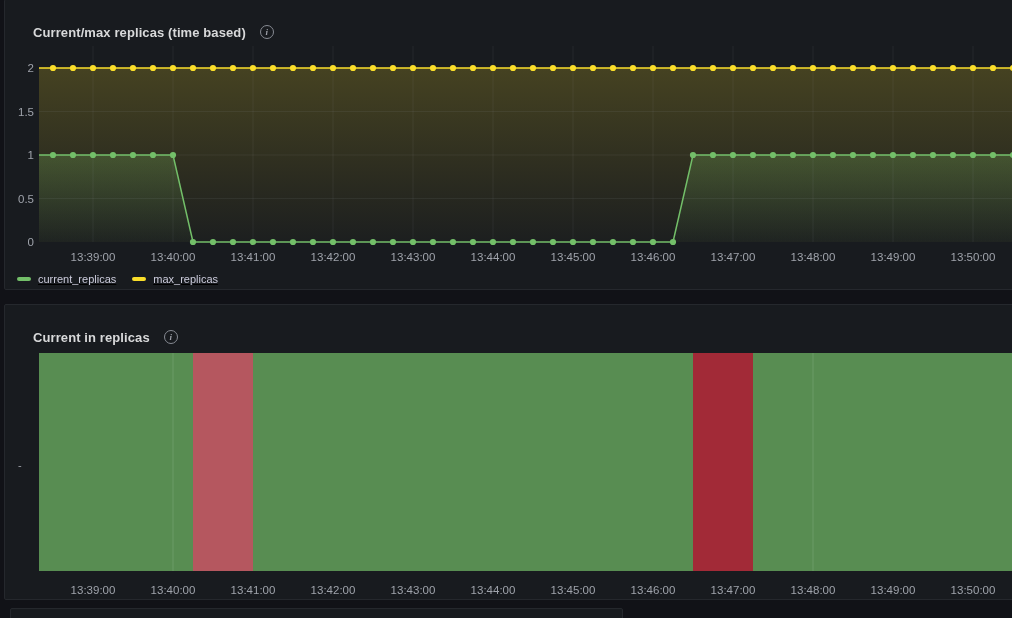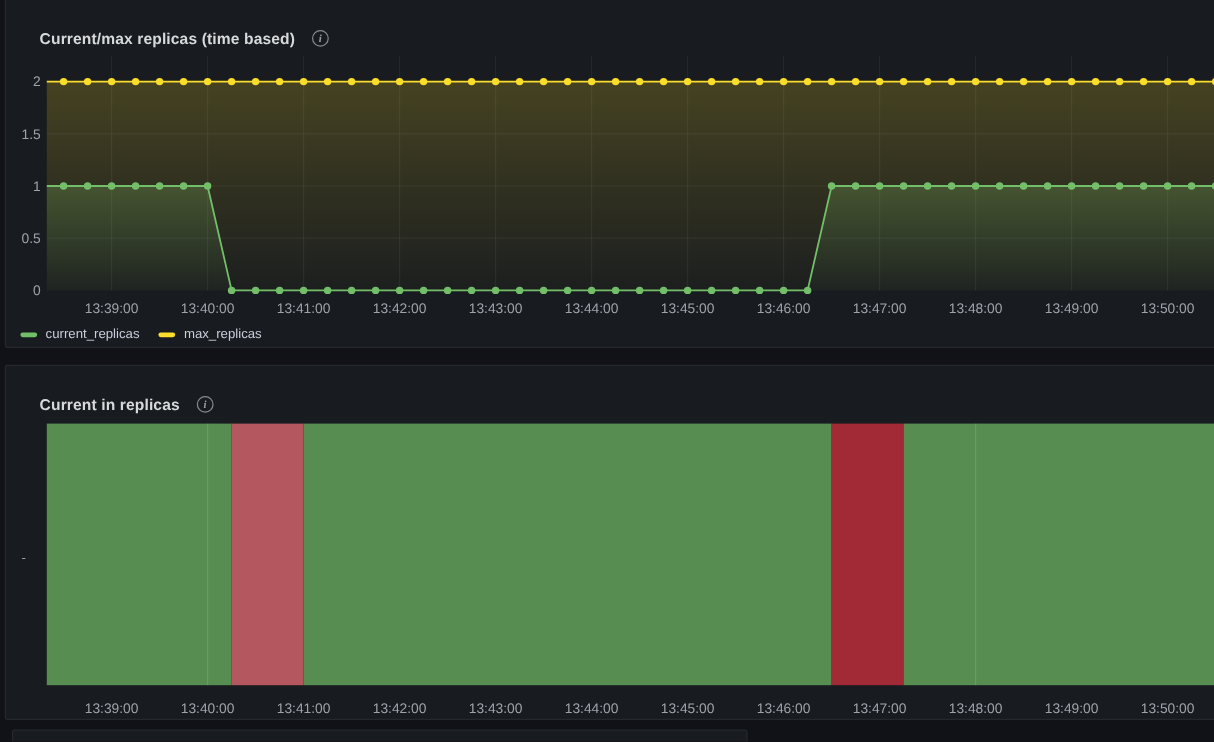--- a/index.html
+++ b/index.html
@@ -28,21 +28,21 @@
   }
   .info-icon {
     width:14px; height:14px; border:1px solid #878b93; border-radius:50%;
     color:#9da0a8; font-size:9px; font-weight:700; font-style:italic;
     display:flex; align-items:center; justify-content:center;
     font-family:"Liberation Serif", serif; cursor:pointer;
   }
   .chart-svg { position:absolute; left:0; top:0; }
   .legend {
     position:absolute; left:12px; top:271px; height:16px;
-    display:flex; align-items:center; gap:16px;
+    display:flex; align-items:center; gap:16px;text-decoration:underline;
   }
   .legend-item { display:flex; align-items:center; gap:7px; cursor:pointer; }
   .legend-swatch { width:14px; height:4px; border-radius:2px; }
   .legend-label { color:#ccccdc; font-size:11px; }
   .row-label {
     position:absolute; left:13px; top:154px; width:16px;
     color:#9da0a8; font-size:11px; text-align:left;
   }
   text { font-family:"Liberation Sans", sans-serif; }
 </style>

